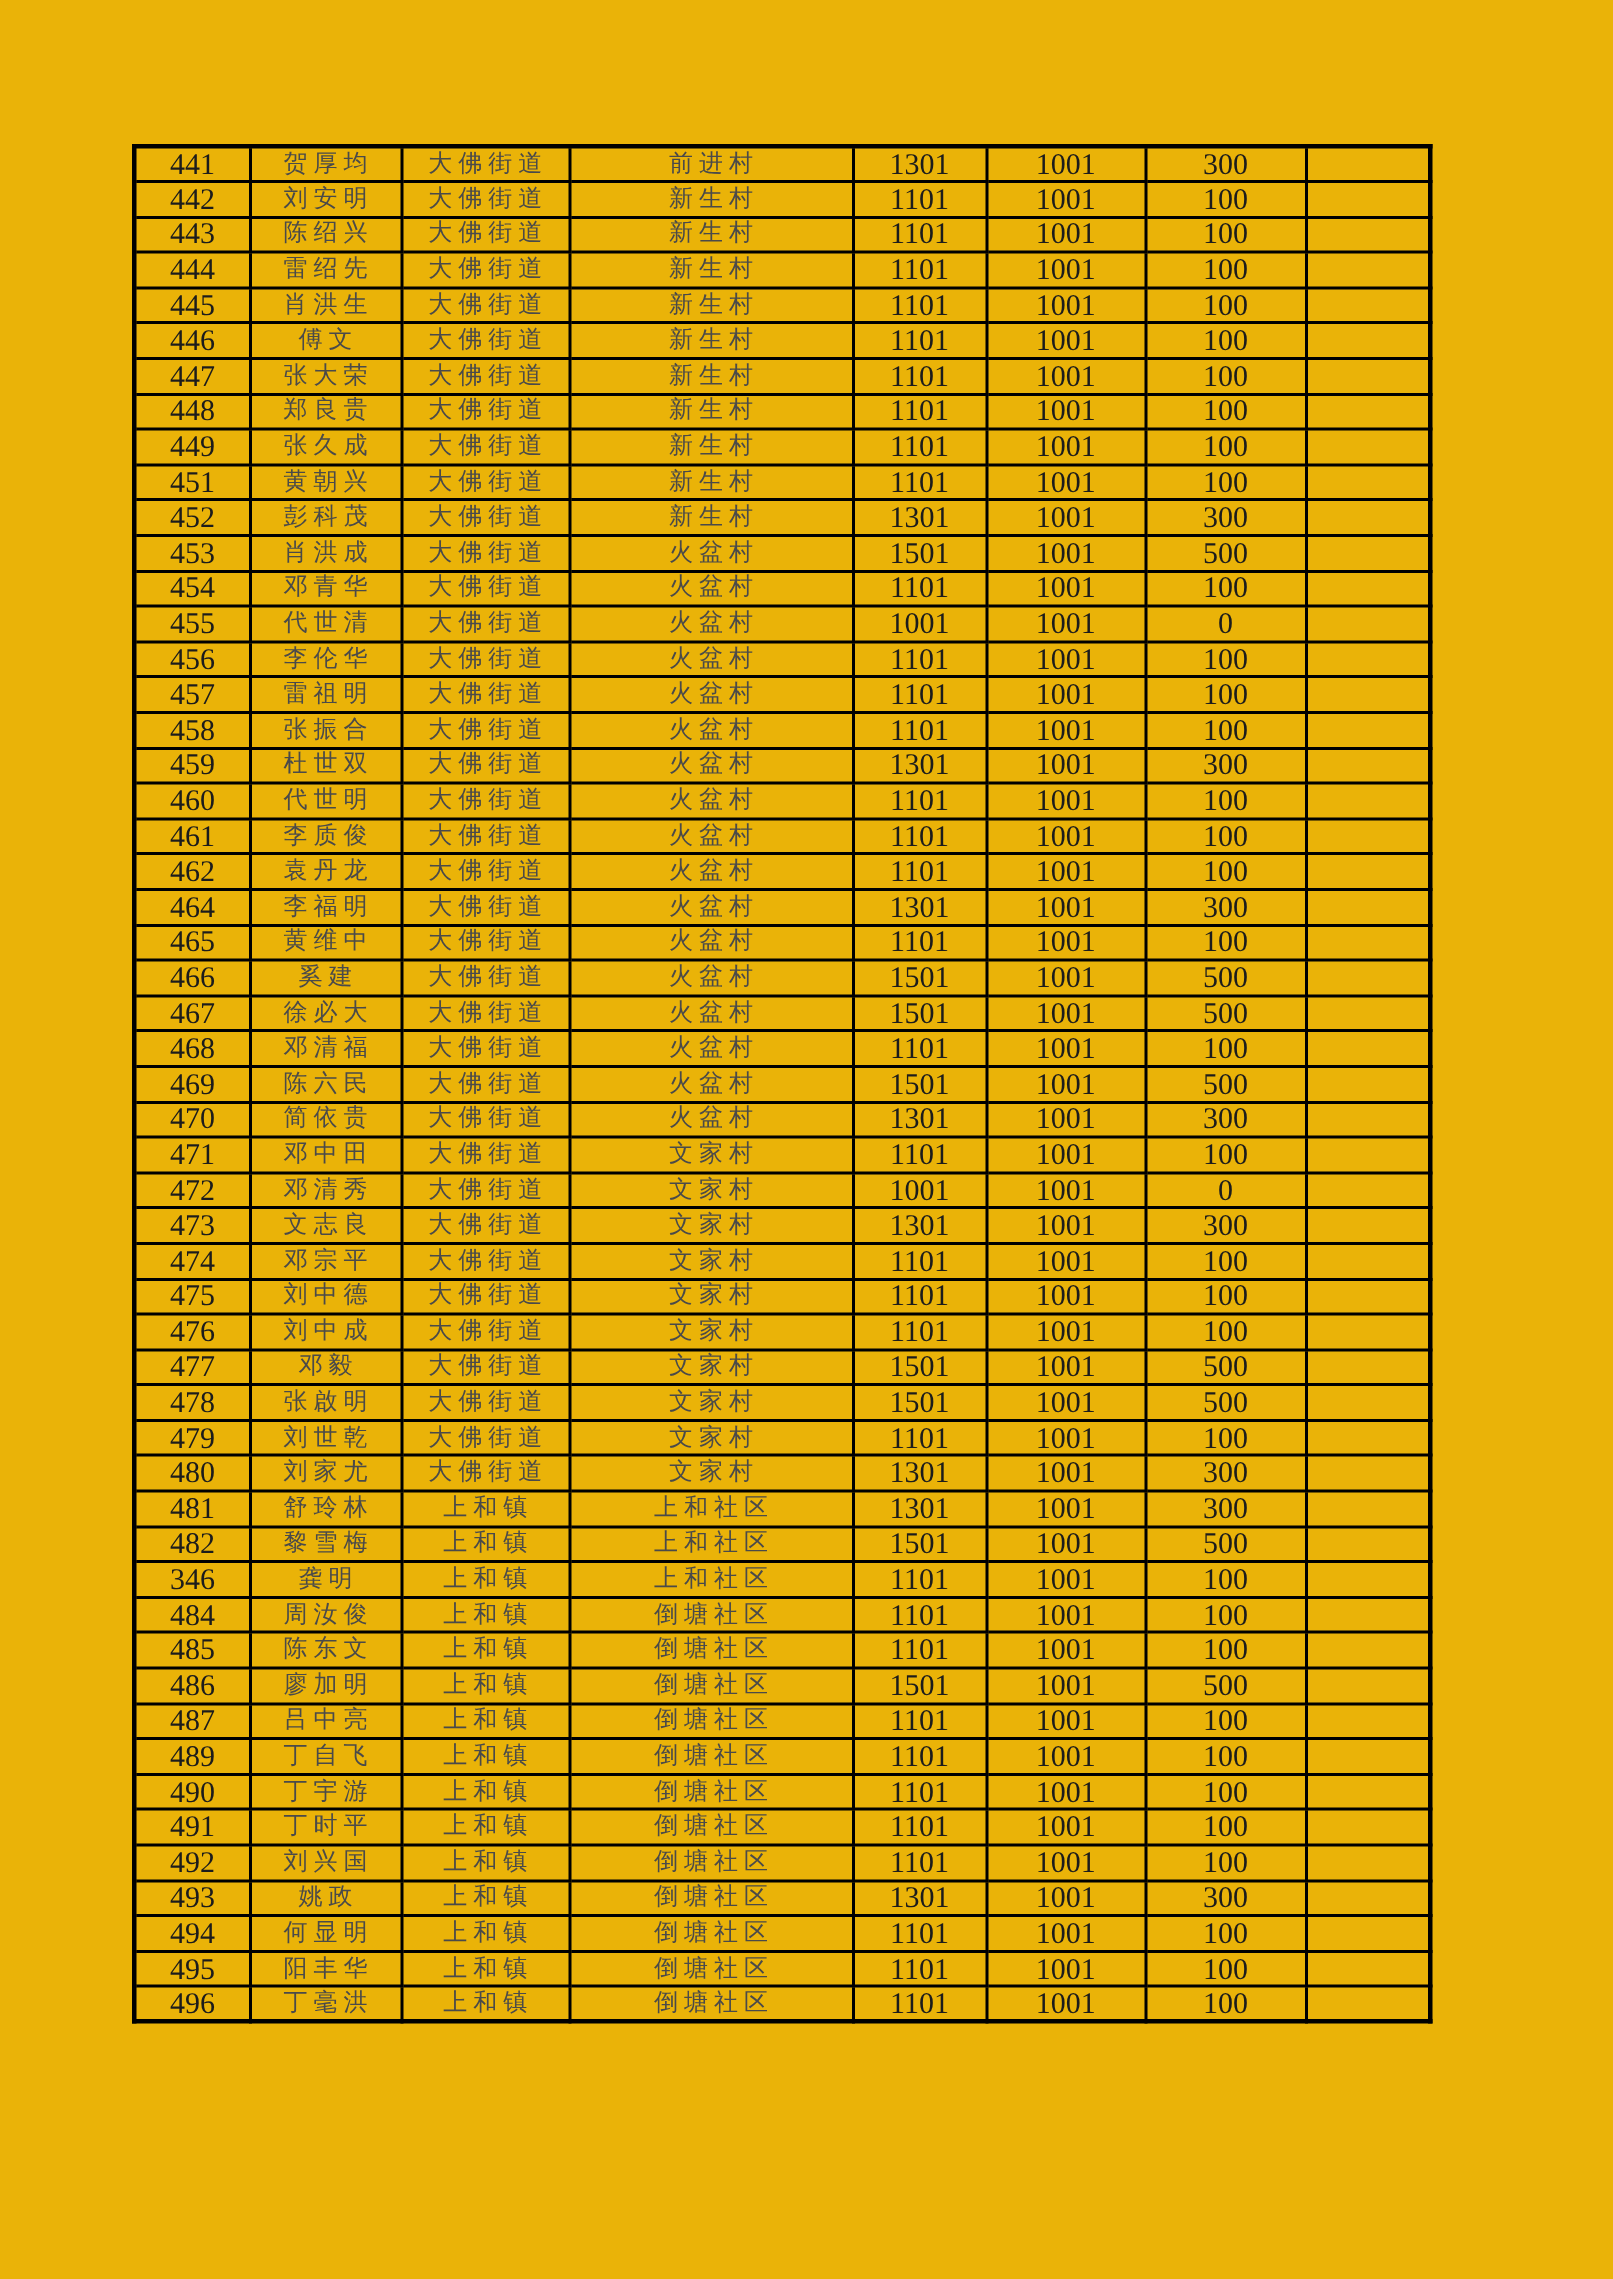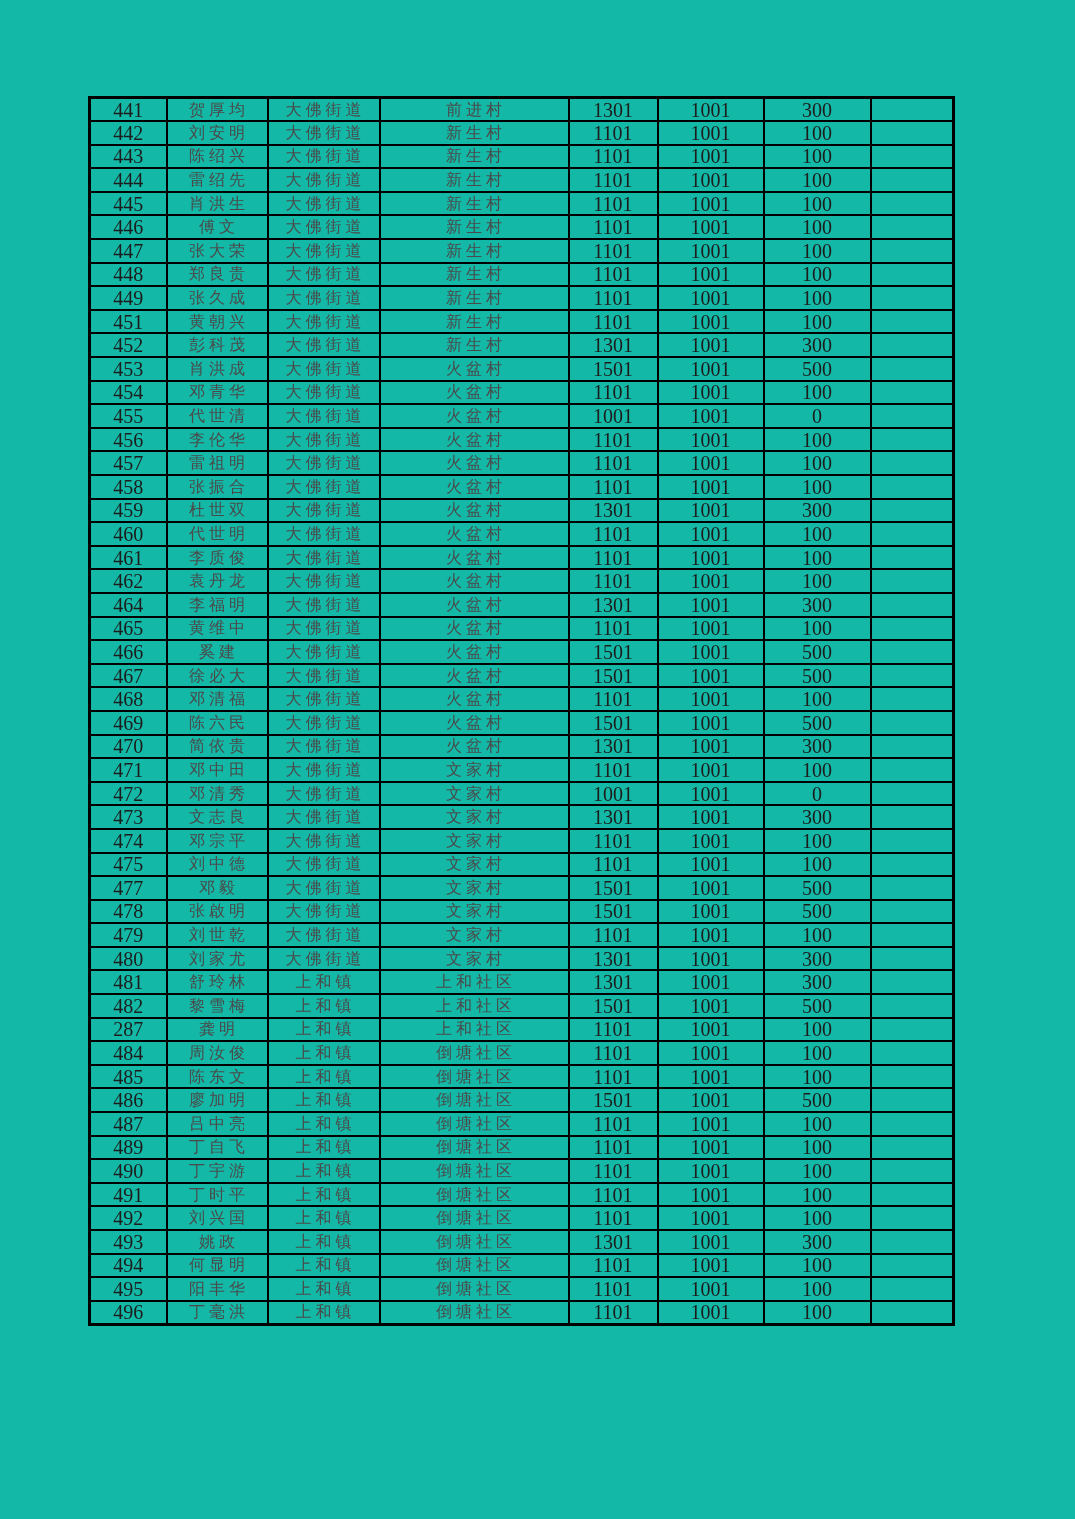--- a/index.html
+++ b/index.html
@@ -4,21 +4,21 @@
 <style>
   html, body {
     margin: 0;
     padding: 0;
     background: #ffffff;
   }
   .page {
     position: relative;
     width: 1075px;
     height: 1519px;
-    background: #14b8a6;
+    background: #eab308;
     overflow: hidden;
     font-family: "Liberation Serif", serif;
   }
   table.roster {
     position: absolute;
     left: 88px;
     top: 96px;
     border-collapse: collapse;
     table-layout: fixed;
     border: 3px solid #000000;
@@ -395,20 +395,30 @@
           <td class="num">475</td>
           <td class="zh">刘中德</td>
           <td class="zh">大佛街道</td>
           <td class="zh">文家村</td>
           <td class="num">1101</td>
           <td class="num">1001</td>
           <td class="num">100</td>
           <td class="num"></td>
         </tr>
         <tr>
+          <td class="num">476</td>
+          <td class="zh">刘中成</td>
+          <td class="zh">大佛街道</td>
+          <td class="zh">文家村</td>
+          <td class="num">1101</td>
+          <td class="num">1001</td>
+          <td class="num">100</td>
+          <td class="num"></td>
+        </tr>
+        <tr>
           <td class="num">477</td>
           <td class="zh">邓毅</td>
           <td class="zh">大佛街道</td>
           <td class="zh">文家村</td>
           <td class="num">1501</td>
           <td class="num">1001</td>
           <td class="num">500</td>
           <td class="num"></td>
         </tr>
         <tr>
@@ -455,21 +465,21 @@
           <td class="num">482</td>
           <td class="zh">黎雪梅</td>
           <td class="zh">上和镇</td>
           <td class="zh">上和社区</td>
           <td class="num">1501</td>
           <td class="num">1001</td>
           <td class="num">500</td>
           <td class="num"></td>
         </tr>
         <tr>
-          <td class="num">287</td>
+          <td class="num">346</td>
           <td class="zh">龚明</td>
           <td class="zh">上和镇</td>
           <td class="zh">上和社区</td>
           <td class="num">1101</td>
           <td class="num">1001</td>
           <td class="num">100</td>
           <td class="num"></td>
         </tr>
         <tr>
           <td class="num">484</td>

